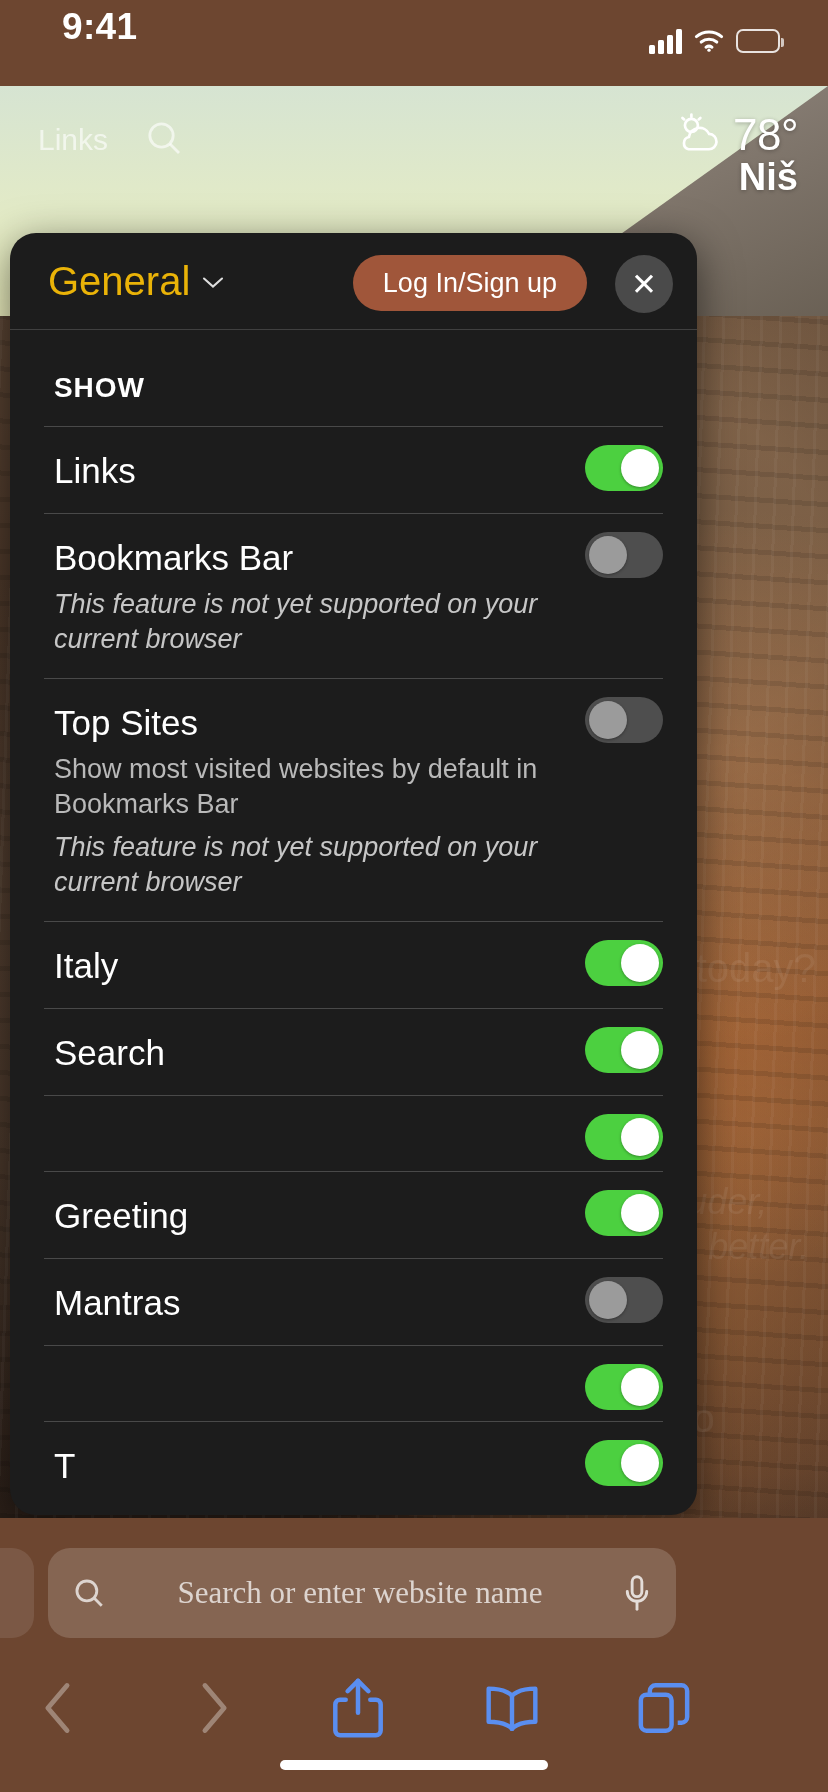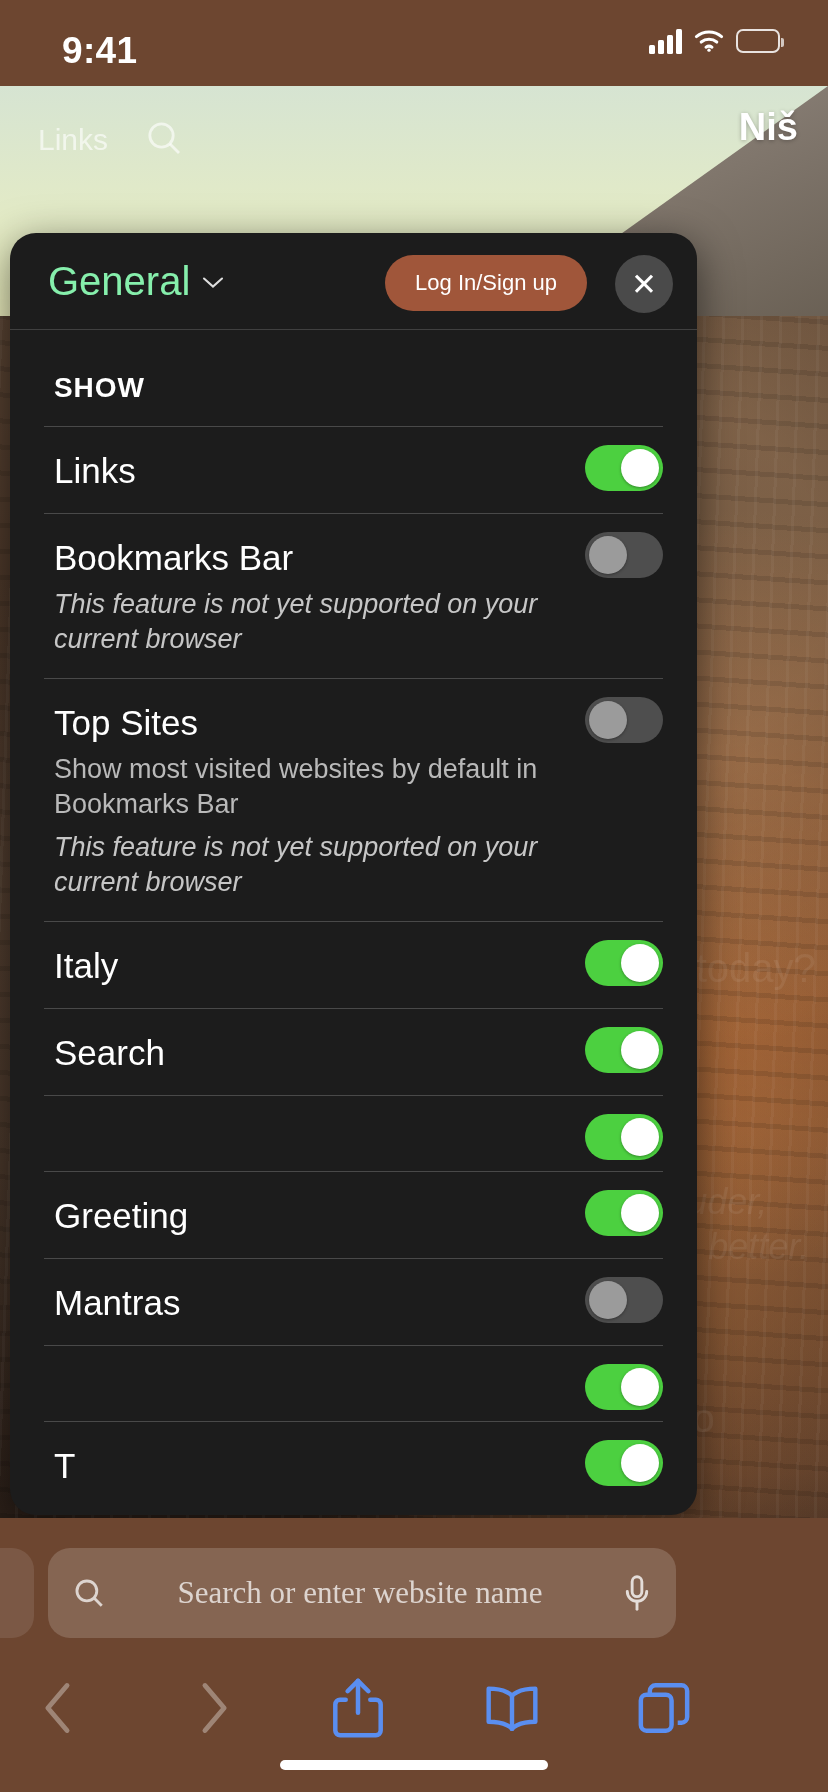--- a/index.html
+++ b/index.html
@@ -15,21 +15,21 @@
     overflow:hidden;
   }
 
   
   #statusbar {
     position:absolute; left:0; top:0; width:828px; height:86px;
     background:#6d4630;
     z-index:40;
   }
   #status-time {
-    position:absolute; left:62px; top:30px;
+    position:absolute; left:62px; top:6px;
     color:#fff; font-size:37px; font-weight:600;
     letter-spacing:.3px;
   }
   #status-right {
     position:absolute; right:48px; top:28px;
     display:flex; align-items:center; gap:12px;
   }
   .sig-bars { display:flex; align-items:flex-end; gap:3px; height:26px; }
   .sig-bars i { display:block; width:6px; background:#fff; border-radius:1.5px; }
   .sig-bars i:nth-child(1){height:9px;} .sig-bars i:nth-child(2){height:14px;}
@@ -109,27 +109,27 @@
   }
   #modal-head {
     position:relative; height:97px;
     border-bottom:1px solid rgba(255,255,255,.16);
     display:flex; align-items:center;
   }
   #modal-title-wrap {
     display:flex; align-items:center; gap:12px;
     margin-left:38px;
   }
-  #modal-title { color:#86efac; font-size:40px; font-weight:400; }
+  #modal-title { color:#eab308; font-size:40px; font-weight:400; }
   .chev-dn { width:22px; height:13px; opacity:.85; }
   #login-btn {
     position:absolute; right:110px; top:22px;
     height:56px; padding:0 30px;
     background:#a0563a; border-radius:28px; border:none;
-    color:#fff; font-size:22px; font-family:inherit;
+    color:#fff; font-size:27px; font-family:inherit;
     display:flex; align-items:center; justify-content:center;
     cursor:pointer;
   }
   #close-btn {
     position:absolute; right:24px; top:22px;
     width:58px; height:58px; border-radius:50%;
     background:#4a4a4a; border:none; cursor:pointer;
     display:flex; align-items:center; justify-content:center;
   }
   .x-glyph { color:#fff; font-size:31px; line-height:1; font-weight:500; }
@@ -226,20 +226,32 @@
       <span class="lbl">Links</span>
       <span>
         <svg width="40" height="40" viewBox="0 0 24 24" fill="none" stroke="rgba(255,255,255,.62)" stroke-width="1.7">
           <circle cx="10.5" cy="10.5" r="7"></circle>
             <line x1="15.6" y1="15.6" x2="21" y2="21"></line>
         </svg>
       </span>
     </div>
 
     <div id="ntp-weather">
+      <div class="temprow">
+        <span>
+          <svg width="54" height="42" viewBox="0 0 28 22" fill="none" stroke="#fff" stroke-width="1.4" stroke-linecap="round">
+            <circle cx="9.5" cy="7" r="3.4"></circle>
+            <line x1="9.5" y1="1.4" x2="9.5" y2="2.6"></line>
+            <line x1="4.8" y1="3.1" x2="5.7" y2="3.9"></line>
+            <line x1="14.2" y1="3.1" x2="13.3" y2="3.9"></line>
+            <path d="M8 19.5h10.5a4 4 0 0 0 .3-8 5.6 5.6 0 0 0-10.6 1.6A3.3 3.3 0 0 0 8 19.5Z"></path>
+          </svg>
+        </span>
+        <span class="temp">78°</span>
+      </div>
       <div class="city">Niš</div>
     </div>
 
     <div class="ghost" id="g-clock">6:45</div>
     <div class="ghost" id="g-greet">Good evening, Jovana.</div>
     <div class="ghost" id="g-focus">What is your main focus for today?</div>
     <div class="ghost" id="g-mantra1">"Some people make your laugh a little louder,</div>
     <div class="ghost" id="g-mantra2">smile a little brighter and your life a little better.</div>
     <div class="ghost" id="g-mantra3">Try to be one of those people."</div>
     <div class="ghost" id="g-loc">Celano, Abruzzo, Italy</div>

